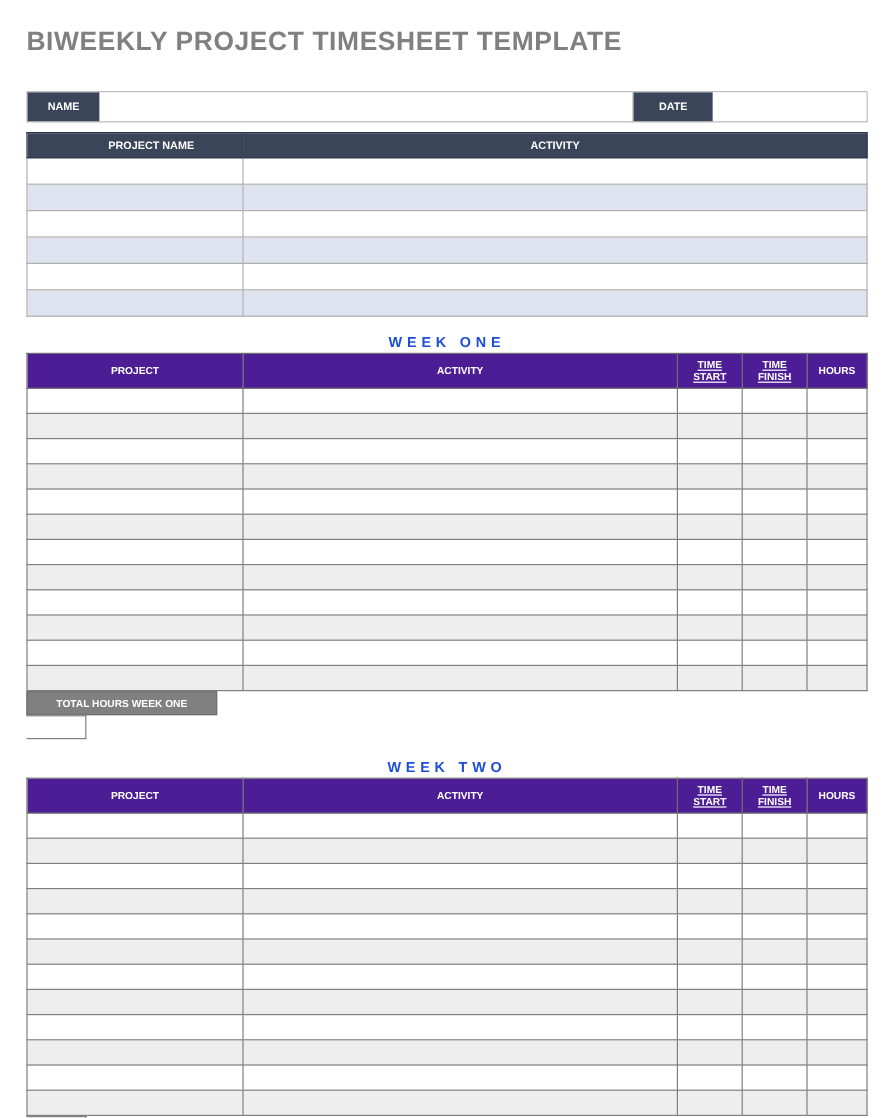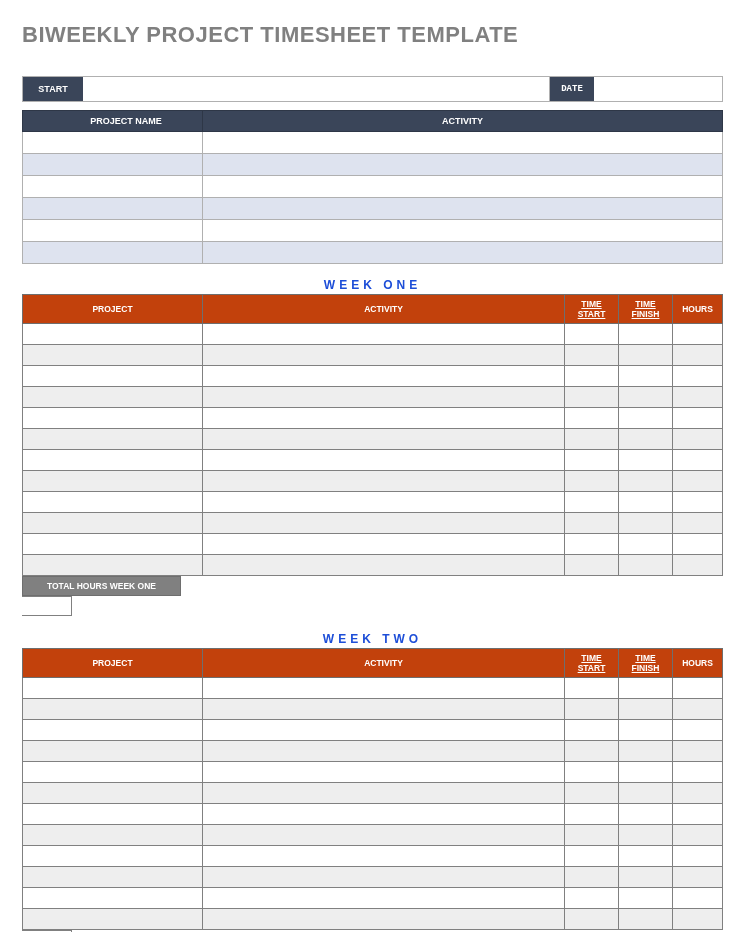--- a/index.html
+++ b/index.html
@@ -26,21 +26,21 @@
   color: #fff;
   font-size: 9px;
   font-weight: bold;
   display: flex;
   align-items: center;
   justify-content: center;
   padding: 6px 8px;
 }
 .name-label { width: 60px; }
 .name-input { flex: 1; background: #fff; height: 24px; border-right: 1px solid #b0b0b0; }
-.date-label { width: 44px; font-family: Liberation Mono, monospace; }
+.date-label { width: 66px; }
 .date-input { width: 128px; background: #fff; height: 24px; }
 
 
 .top-table {
   width: 100%;
   border-collapse: collapse;
   margin-bottom: 14px;
 }
 .top-table th {
   background: #3a4559;
@@ -68,21 +68,21 @@
   color: #1d4ed8;
   margin-bottom: 2px;
 }
 
 
 .week-table {
   width: 100%;
   border-collapse: collapse;
 }
 .week-table th {
-  background: #c2410c;
+  background: #4c1d95;
   color: #fff;
   font-size: 8.5px;
   font-weight: bold;
   padding: 4px 2px;
   border: 1px solid #6e6e6e;
   text-align: center;
 }
 .week-table td {
   height: 21px;
   border: 1px solid #808080;
@@ -119,21 +119,21 @@
   border-left: none;
   background: #fff;
 }
 </style>
 </head>
 <body>
 
 <h1 class="page-title">BIWEEKLY PROJECT TIMESHEET TEMPLATE</h1>
 
 <div class="header-row">
-  <div class="header-label name-label">START</div>
+  <div class="header-label name-label">NAME</div>
   <div class="name-input"></div>
   <div class="header-label date-label">DATE</div>
   <div class="date-input"></div>
 </div>
 
 <table class="top-table">
   <thead>
     <tr>
       <th class="col-proj">PROJECT NAME</th>
       <th>ACTIVITY</th>

